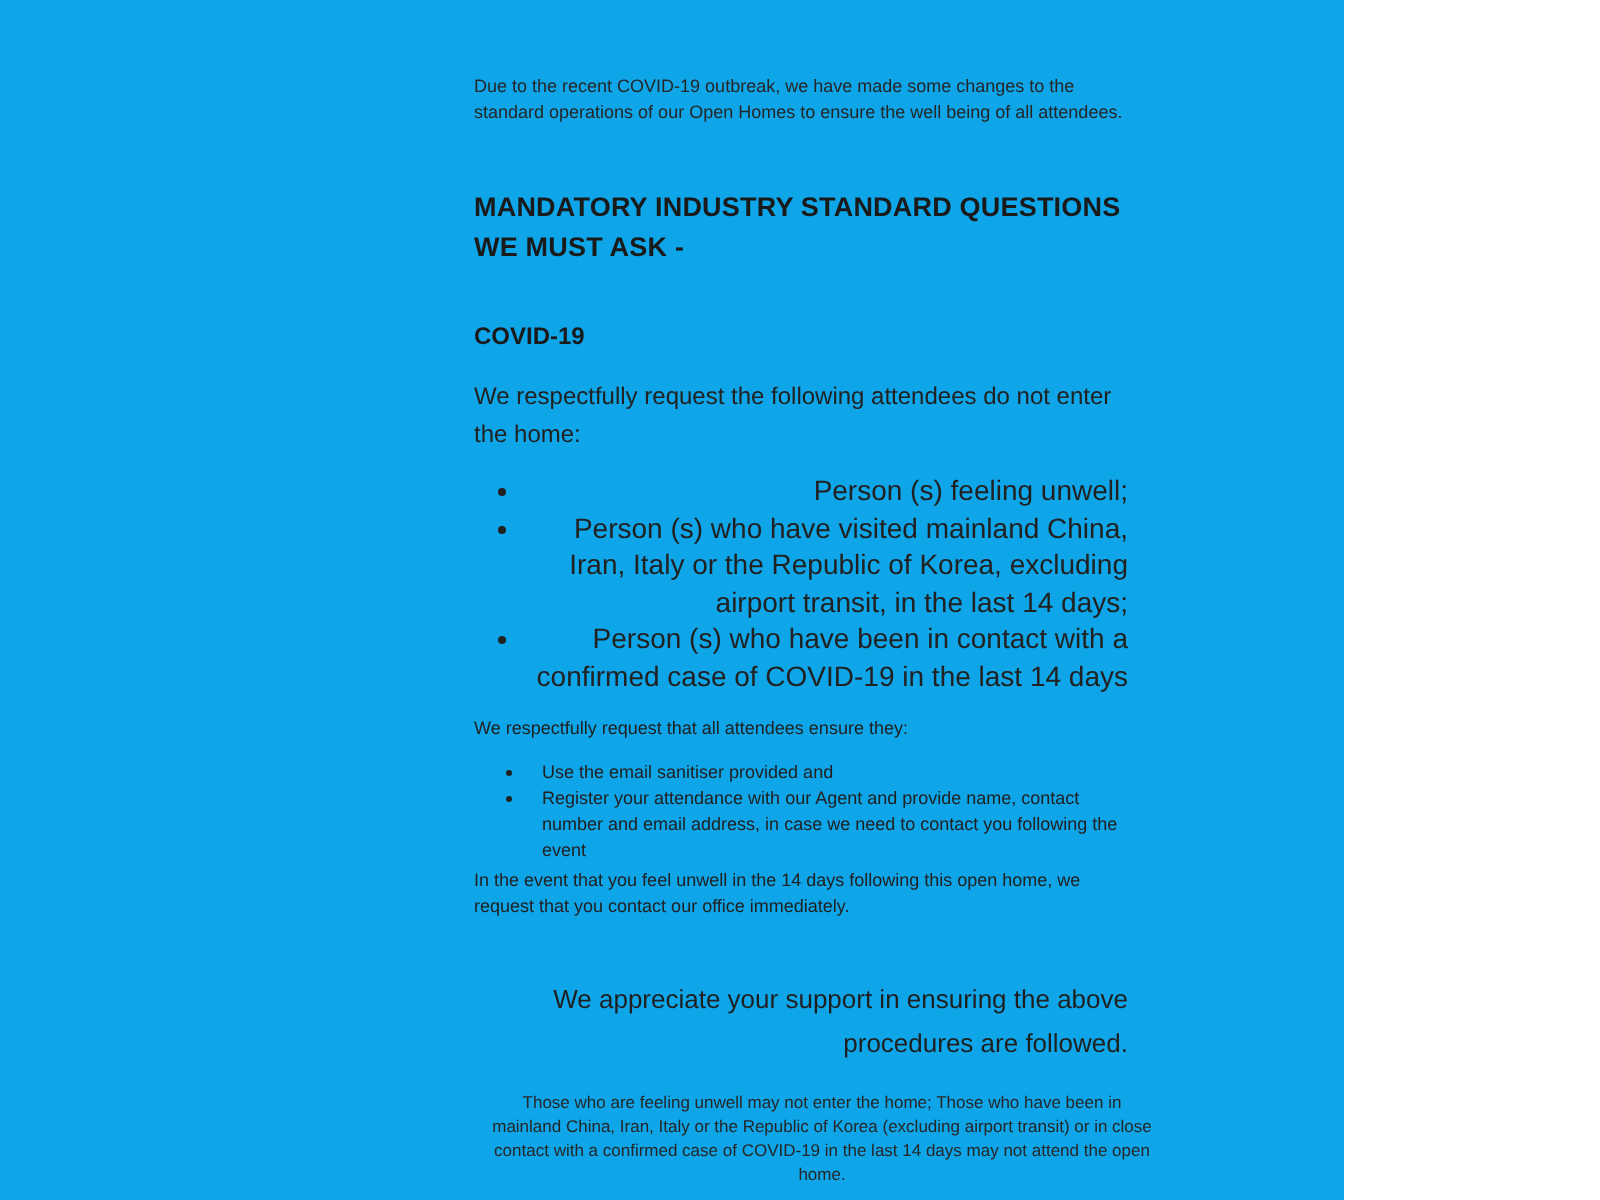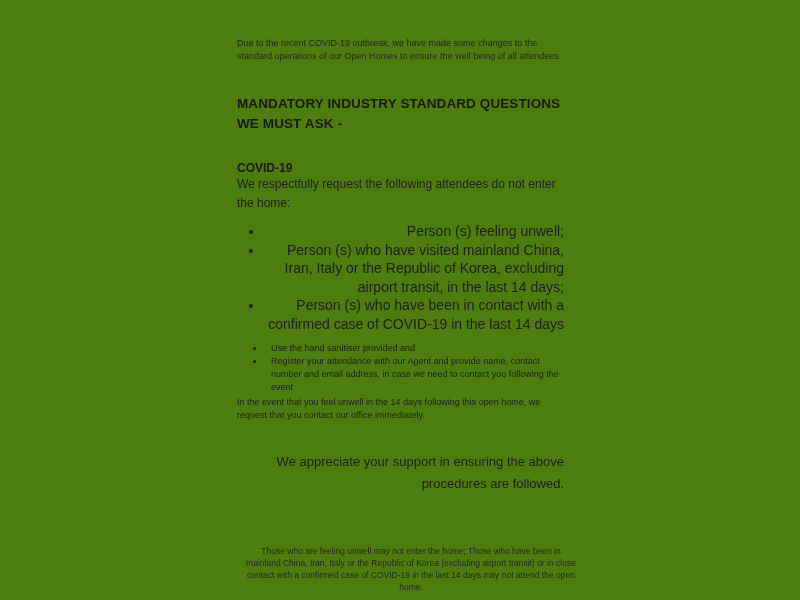--- a/index.html
+++ b/index.html
@@ -2,23 +2,23 @@
 <html><head>
 <meta charset="utf-8">
 <style>
   html, body {
     margin: 0;
     padding: 0;
     background: #ffffff;
   }
   .canvas {
     position: relative;
-    width: 800px;
+    width: 672px;
     height: 600px;
-    background: #4d7c0f;
+    background: #0ea5e9;
     overflow: hidden;
     font-family: "Liberation Sans", sans-serif;
     color: #212121;
   }
   .doc-column {
     position: absolute;
     left: 237px;
     top: 37px;
     width: 327px;
   }
@@ -35,21 +35,21 @@
     color: #1a1a1a;
     letter-spacing: 0.1px;
   }
   .covid-heading {
     margin-top: 27px;
     font-size: 12px;
     font-weight: bold;
     color: #1a1a1a;
   }
   .covid-request {
-    margin-top: 0;
+    margin-top: 14px;
     font-size: 12px;
     line-height: 19px;
   }
   ul.covid-list {
     margin: 9px 0 0 0;
     padding-left: 27px;
     font-size: 14px;
     line-height: 18.5px;
     list-style: disc outside;
     text-align: right;
@@ -112,23 +112,24 @@
 
     <div class="covid-request">We respectfully request the following attendees do not enter the home:</div>
 
     <ul class="covid-list">
       <li>Person (s) feeling unwell;</li>
       <li>Person (s) who have visited mainland China, Iran, Italy or the Republic of Korea, excluding airport transit, in the last 14 days;</li>
       <li>Person (s) who have been in contact with a confirmed case of COVID-19 in the last 14 days</li>
     </ul>
 
 
+    <div class="hygiene-request">We respectfully request that all attendees ensure they:</div>
 
     <ul class="hygiene-list">
-      <li>Use the hand sanitiser provided and</li>
+      <li>Use the email sanitiser provided and</li>
       <li>Register your attendance with our Agent and provide name, contact number and email address, in case we need to contact you following the event</li>
     </ul>
 
     <div class="followup-para">In the event that you feel unwell in the 14 days following this open home, we request that you contact our office immediately.</div>
 
     <div class="closing-para">We appreciate your support in ensuring the above procedures are followed.</div>
 
   </div>
 
   <div class="footer-note">Those who are feeling unwell may not enter the home; Those who have been in mainland China, Iran, Italy or the Republic of Korea (excluding airport transit) or in close contact with a confirmed case of COVID-19 in the last 14 days may not attend the open home.</div>

